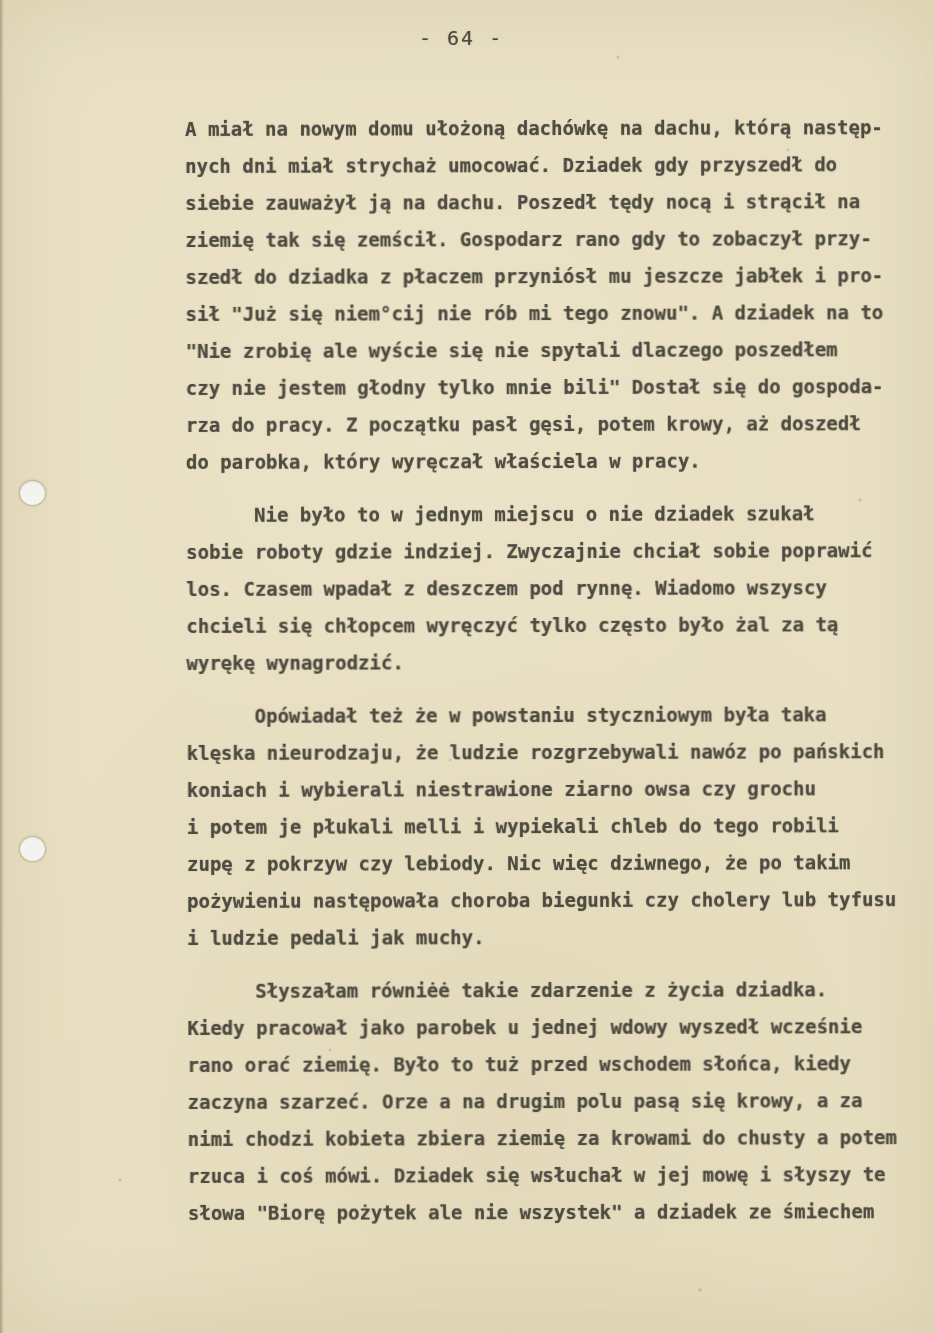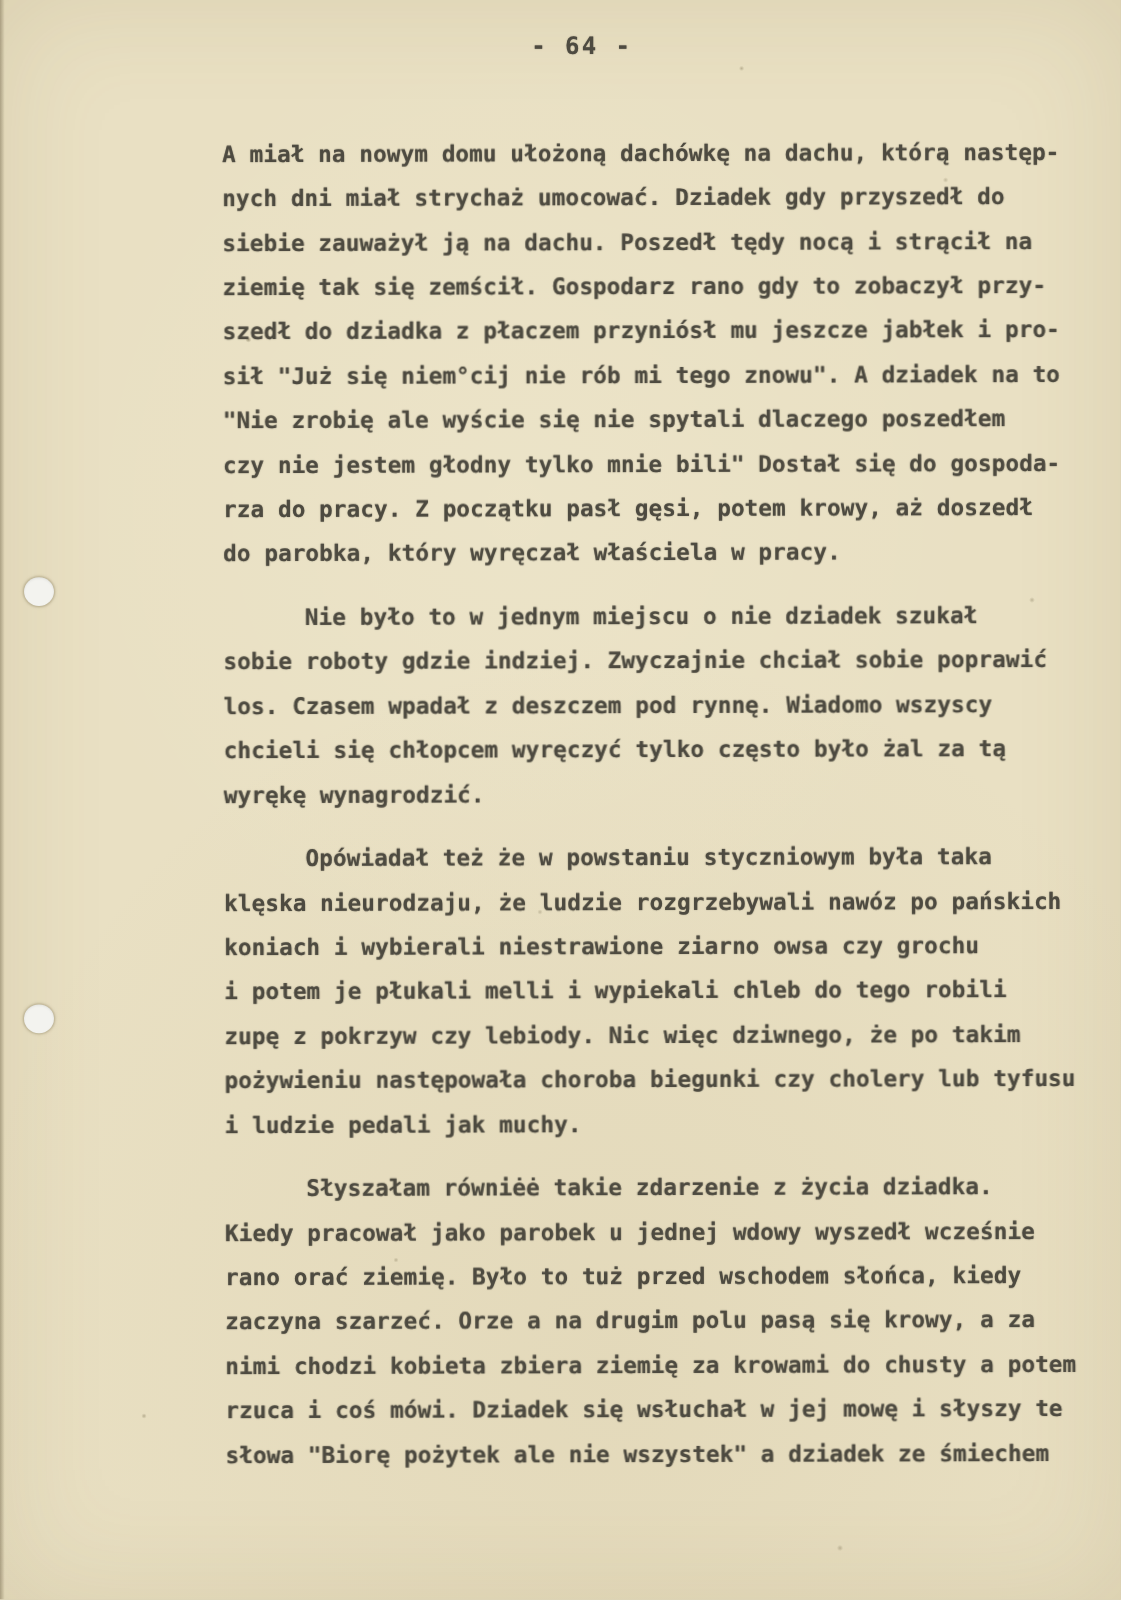--- a/index.html
+++ b/index.html
@@ -34,23 +34,23 @@
       radial-gradient(ellipse 80% 60% at 55% 85%, rgba(150,125,70,0.07), transparent 75%);
   }
   .left-edge {
     position: absolute; left: 0; top: 0;
     width: 4px; height: 100%;
     background: linear-gradient(to right, rgba(85,72,45,0.38), rgba(85,72,45,0));
     pointer-events: none;
   }
   .page-number {
     position: absolute;
-    left: 407px; top: 26px; width: 120px;
-    text-align: right;
-    font-size: 20px; font-weight: 700;
+    left: 419px; top: 26px; width: 120px;
+    text-align: left;
+    font-size: 20px; font-weight: 400;
     letter-spacing: 2px;
     color: var(--ink, #4e4b41);
     text-shadow: 0 0 1px rgba(70,66,55,0.6);
     filter: blur(0.3px);
   }
   .text-block {
     position: absolute;
     left: 185px; top: 111px; width: 742px;
     font-size: 19px; line-height: 37px; font-weight: 700;
     color: var(--ink, #4e4b41);

